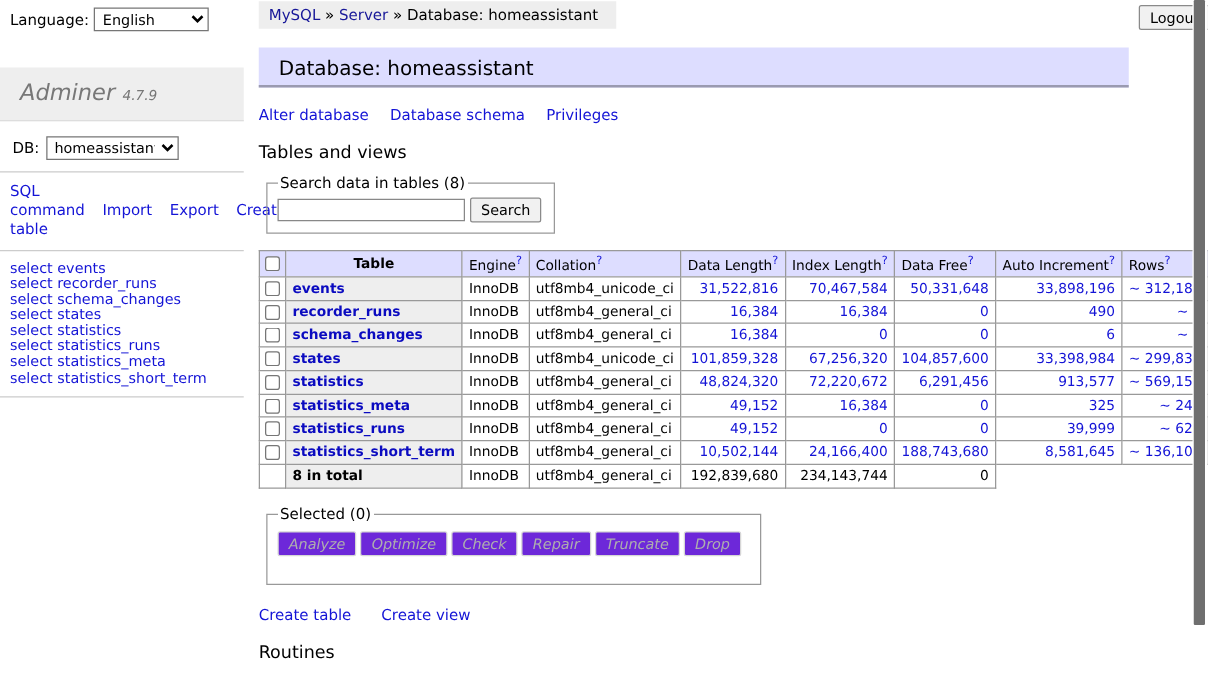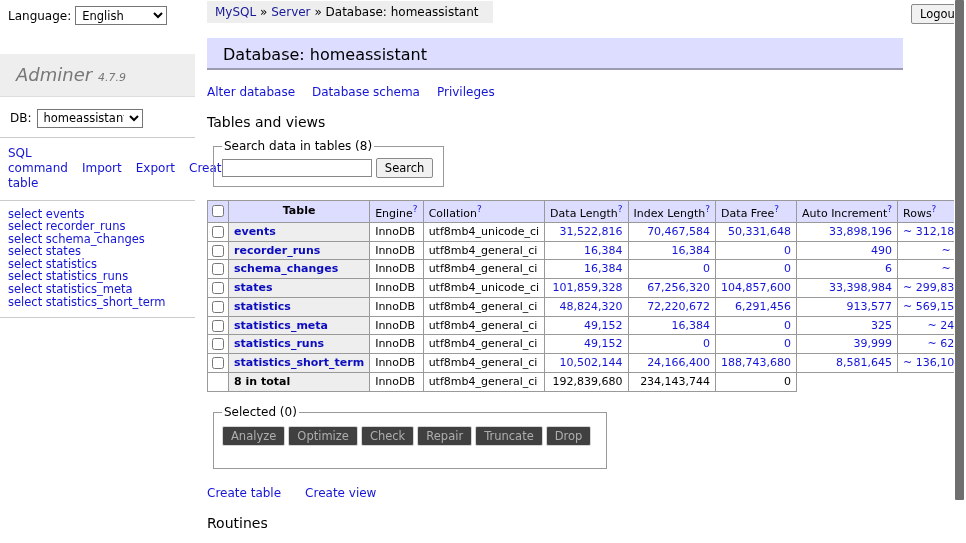--- a/index.html
+++ b/index.html
@@ -22,21 +22,21 @@
   .breadcrumb {
     position:absolute; left:207px; top:1px; height:22px;
     background:#eee; padding:4px 14px 4px 8px; white-space:nowrap;text-align:center;
   }
   .breadcrumb a { color:#181899; }
   button {
     font-family:"DejaVu Sans", sans-serif; font-size:11.5px;
     background:#f1f1f1; border:1px solid #8a8a8a; border-radius:2px;
     padding:2px 8px; color:#000; cursor:pointer;
   }
-  button:disabled { background:#404040; border-color:#d6d6d6; color:#aeaeae; cursor:default; }
+  button:disabled { background:#6d28d9; border-color:#d6d6d6; color:#aeaeae; cursor:default;font-style:italic; }
   .logout-btn { position:absolute; left:911px; top:4px; }
 
   
   .sidebar { position:absolute; left:0; top:30px; width:195px;margin-top:24px; }
   .app-title {
     background:#eee; color:#777; font-style:italic; font-weight:normal;
     margin:0; padding:10px 0 9px 16px; font-size:18px; border-bottom:1px solid #ddd;
   }
   .app-version { font-size:11px; font-style:italic; color:#777; }
   .db-row { margin:12px 0 0 10px; }

